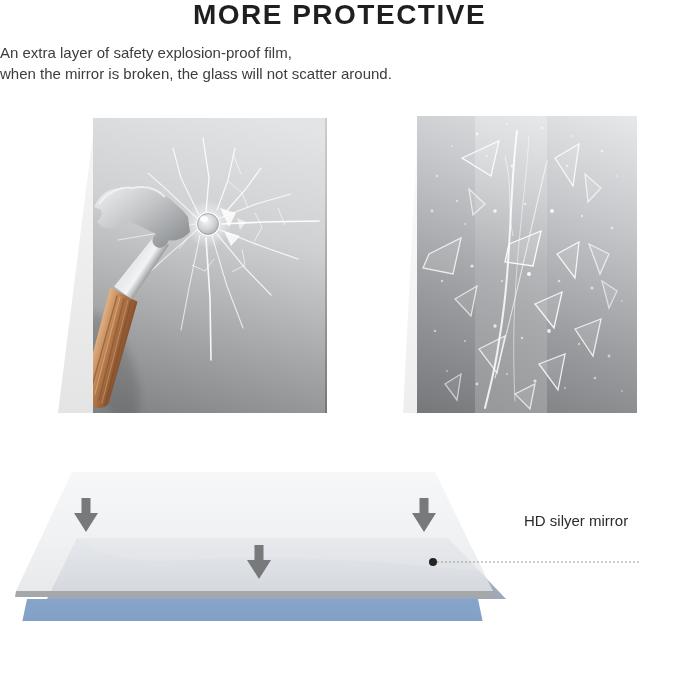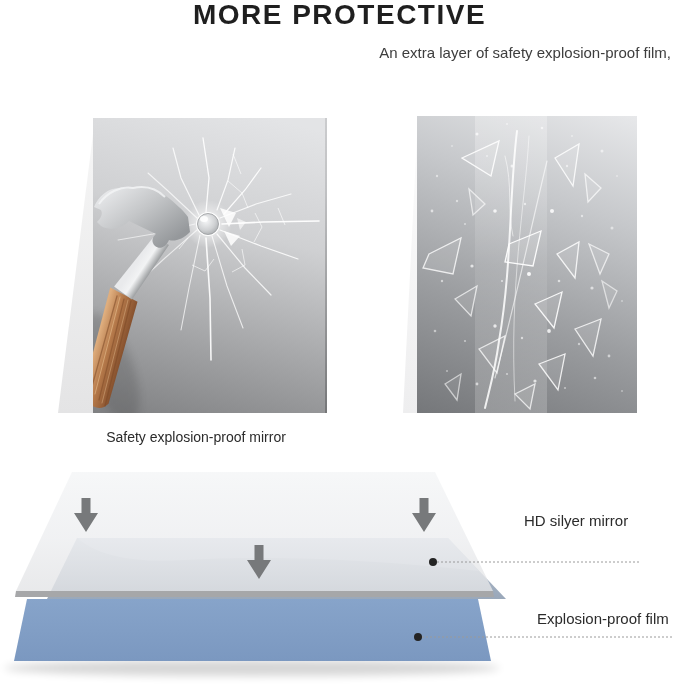--- a/index.html
+++ b/index.html
@@ -1,27 +1,27 @@
 <!DOCTYPE html>
 <html><head>
 <meta charset="utf-8">
 <style>
   html,body{margin:0;padding:0;background:#fff;}
   .page{
-    position:relative;width:679px;height:699px;overflow:hidden;
+    position:relative;width:679px;height:621px;overflow:hidden;
     background:#fff;font-family:"Liberation Sans",sans-serif;
   }
   
   .title{
     margin:0;padding-top:0;text-align:center;
     font-size:28px;font-weight:bold;letter-spacing:1.5px;
     color:#1f1f1f;line-height:1.05;
   }
   .sub{
-    margin:8px;text-align:right;font-size:15px;line-height:21px;color:#3d3d3d;
+    margin:0;text-align:left;font-size:15px;line-height:21px;color:#3d3d3d;
   }
   .sub.first{margin-top:13px;}
   
   .flap{position:absolute;}
   .flap-left{
     left:58px;top:118px;width:37px;height:295px;
     background:linear-gradient(180deg,#f7f7f7,#e4e4e5);
     clip-path:polygon(100% 0,100% 100%,0 100%);
   }
   .flap-right{
@@ -54,20 +54,21 @@
   .label-mirror{left:524px;top:512px;}
   .label-film{left:537px;top:610px;}
 </style>
 </head>
 <body>
 
 <div class="page">
 
   <h1 class="title">MORE PROTECTIVE</h1>
   <p class="sub first">An extra layer of safety explosion-proof film,</p>
+  <p class="sub">when the mirror is broken, the glass will not scatter around.</p>
 
   <div class="flap flap-left"></div>
   <div class="panel panel-left">
     <svg viewBox="0 0 232 295">
       <defs>
         <radialGradient id="glow" cx="50%" cy="50%" r="50%">
           <stop offset="0%" stop-color="#ffffff" stop-opacity="0.95"></stop>
           <stop offset="60%" stop-color="#ffffff" stop-opacity="0.35"></stop>
           <stop offset="100%" stop-color="#ffffff" stop-opacity="0"></stop>
         </radialGradient>
@@ -241,21 +242,20 @@
         <circle cx="178" cy="262" r="1.3" opacity="0.55"></circle>
           <circle cx="205" cy="275" r="1" opacity="0.4"></circle>
         <circle cx="70" cy="40" r="1" opacity="0.5"></circle>
           <circle cx="150" cy="50" r="1.2" opacity="0.55"></circle>
         <circle cx="95" cy="50" r="1.5" opacity="0.65"></circle>
           <circle cx="40" cy="85" r="1.2" opacity="0.5"></circle>
       </g>
     </svg>
   </div>
 
-  <div class="caption cap-left">Safety explosion-proof mirror</div>
 
   <svg class="diagram" viewBox="0 0 679 239">
     <defs>
       <linearGradient id="glassGrad" x1="0" y1="0" x2="0" y2="1">
         <stop offset="0%" stop-color="#f6f7f8" stop-opacity="0.95"></stop>
         <stop offset="55%" stop-color="#eeeff1" stop-opacity="0.85"></stop>
         <stop offset="100%" stop-color="#e3e4e6" stop-opacity="0.8"></stop>
       </linearGradient>
       <linearGradient id="mirGrad" x1="0" y1="78" x2="0" y2="139" gradientUnits="userSpaceOnUse">
         <stop offset="0%" stop-color="#b4bfcd"></stop>
@@ -286,15 +286,14 @@
       <path transform="translate(259,85)" d="M-4.5,0 h9 v15 h7.5 L0,34 L-12,15 h7.5 Z" fill="#77797b"></path>
     </g>
 
     <line x1="437" y1="102" x2="641" y2="102" stroke-width="1" stroke-dasharray="2 2" stroke="#9a9a9a"></line>
     <line x1="422" y1="177" x2="672" y2="177" stroke-width="1" stroke-dasharray="2 2" stroke="#9a9a9a"></line>
     <circle cx="433" cy="102" r="4" fill="#242424"></circle>
     <circle cx="418" cy="177" r="4" fill="#242424"></circle>
   </svg>
 
   <div class="label label-mirror">HD silyer mirror</div>
-  <div class="label label-film">Explosion-proof film</div>
 
 </div>
 
 </body></html>

